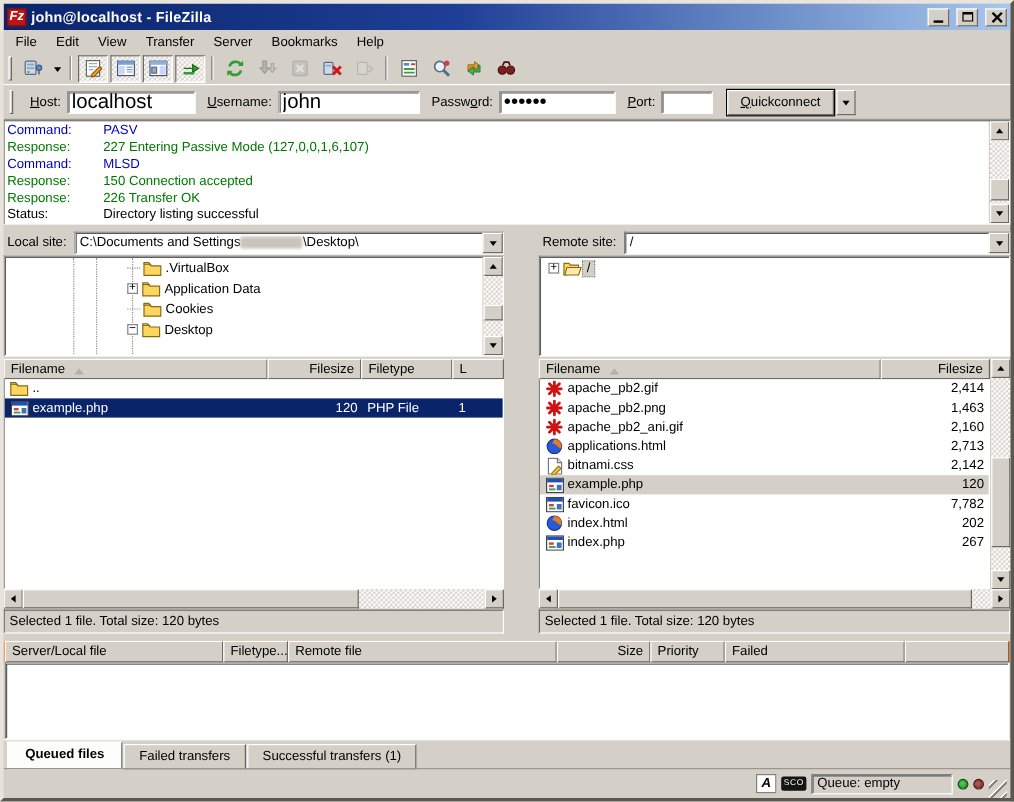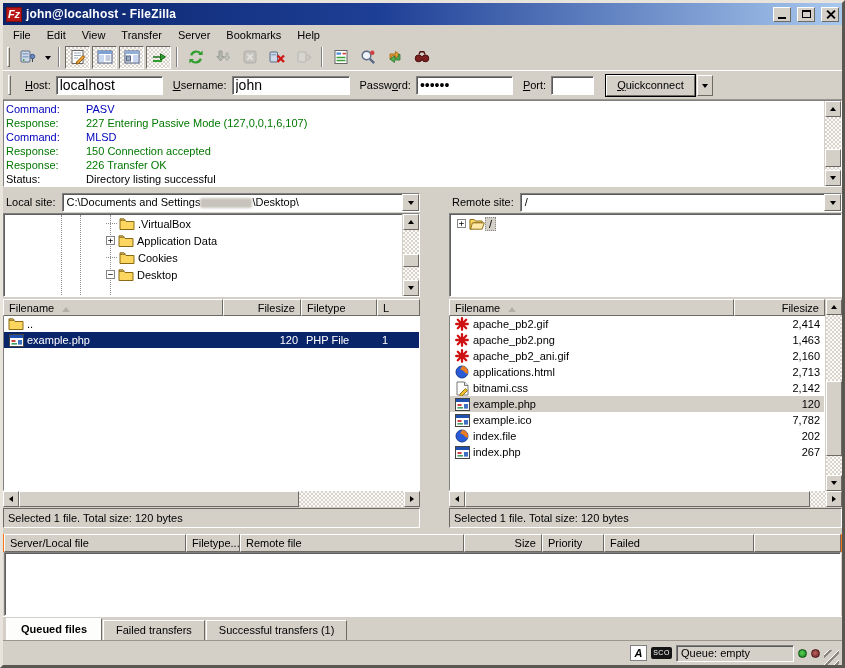--- a/index.html
+++ b/index.html
@@ -44,21 +44,21 @@
       linear-gradient(45deg,#d8d4cc 25%,transparent 25%,transparent 75%,#d8d4cc 75%),
       linear-gradient(45deg,#d8d4cc 25%,transparent 25%,transparent 75%,#d8d4cc 75%);
       background-size:4px 4px; background-position:0 0,2px 2px; }
   .tb-btn.disabled { opacity:.45; filter:grayscale(85%); }
   .tb-drop { width:13px; height:23px; display:flex; align-items:center; justify-content:center; }
   .tri-down { width:0; height:0; border:3.5px solid transparent; border-top:4px solid #000; margin-top:4px; }
 
   
   .qcbar { height:29px; flex:0 0 29px; display:flex; align-items:center; border-bottom:1px solid #9a968e; padding-left:3px; }
   .qc-label { margin:0 5px 0 10px; }
-  .qc-input { height:19px; font-family:inherit; font-size:14px; padding:1px 3px; outline:none; }
+  .qc-input { height:19px; font-family:inherit; font-size:17px; padding:1px 3px; outline:none; }
   .qc-btn { height:21px; margin-left:12px; padding:0 10px; font-family:inherit; font-size:11px;
     box-shadow:0 0 0 1px #000; cursor:default; }
   .qc-drop { width:16px; height:21px; display:flex; align-items:center; justify-content:center; margin-left:2px; }
 
   
   .log { height:87px; flex:0 0 87px; position:relative; overflow:hidden; }
   .log-inner { position:absolute; inset:0; right:17px; padding:1px 0 0 2px; background:#fff; }
   .log-line { display:flex; line-height:14px; white-space:nowrap; }
   .ll-label { width:80px; flex:0 0 80px; }
   .c-command { color:#0000bc; } .c-response { color:#007800; } .c-status { color:#000; }
@@ -646,35 +646,35 @@
               <div class="fr-cell fr-name" style="width: 285px; flex: 0 0 285px;">
                 <span class="icon16">
                   <svg width="15" height="13" viewBox="0 0 15 13">
                     <rect x=".5" y=".5" width="14" height="12" fill="#fff" stroke="#444"></rect>
                     <rect x="1" y="1" width="13" height="3" fill="#2050b0"></rect>
                     <rect x="2.5" y="6" width="4" height="2" fill="#d04040"></rect>
                     <rect x="2.5" y="9" width="5.5" height="1.6" fill="#40a060"></rect>
                     <rect x="9" y="6" width="4" height="4.6" fill="#4070c0"></rect>
                   </svg>
                 </span>
-                <span>example.ico</span>
+                <span>favicon.ico</span>
               </div>
               <div class="fr-cell fr-right" style="flex: 1 1 auto;">
                 <span>7,782</span>
               </div>
             </div>
             <div class="file-row">
               <div class="fr-cell fr-name" style="width: 285px; flex: 0 0 285px;">
                 <span class="icon16">
                   <svg width="14" height="14" viewBox="0 0 14 14">
                     <circle cx="7" cy="7" r="6" fill="#2a5bd7" stroke="#163a8e"></circle>
                     <path d="M7 1 a6 6 0 0 1 5.7 7.8 C10.2 8.6 9.4 5.2 5.2 4.4 5.9 3 6.6 2.4 7 1 z" fill="#e87c1e"></path>
                   </svg>
                 </span>
-                <span>index.file</span>
+                <span>index.html</span>
               </div>
               <div class="fr-cell fr-right" style="flex: 1 1 auto;">
                 <span>202</span>
               </div>
             </div>
             <div class="file-row">
               <div class="fr-cell fr-name" style="width: 285px; flex: 0 0 285px;">
                 <span class="icon16">
                   <svg width="15" height="13" viewBox="0 0 15 13">
                     <rect x=".5" y=".5" width="14" height="12" fill="#fff" stroke="#444"></rect>

